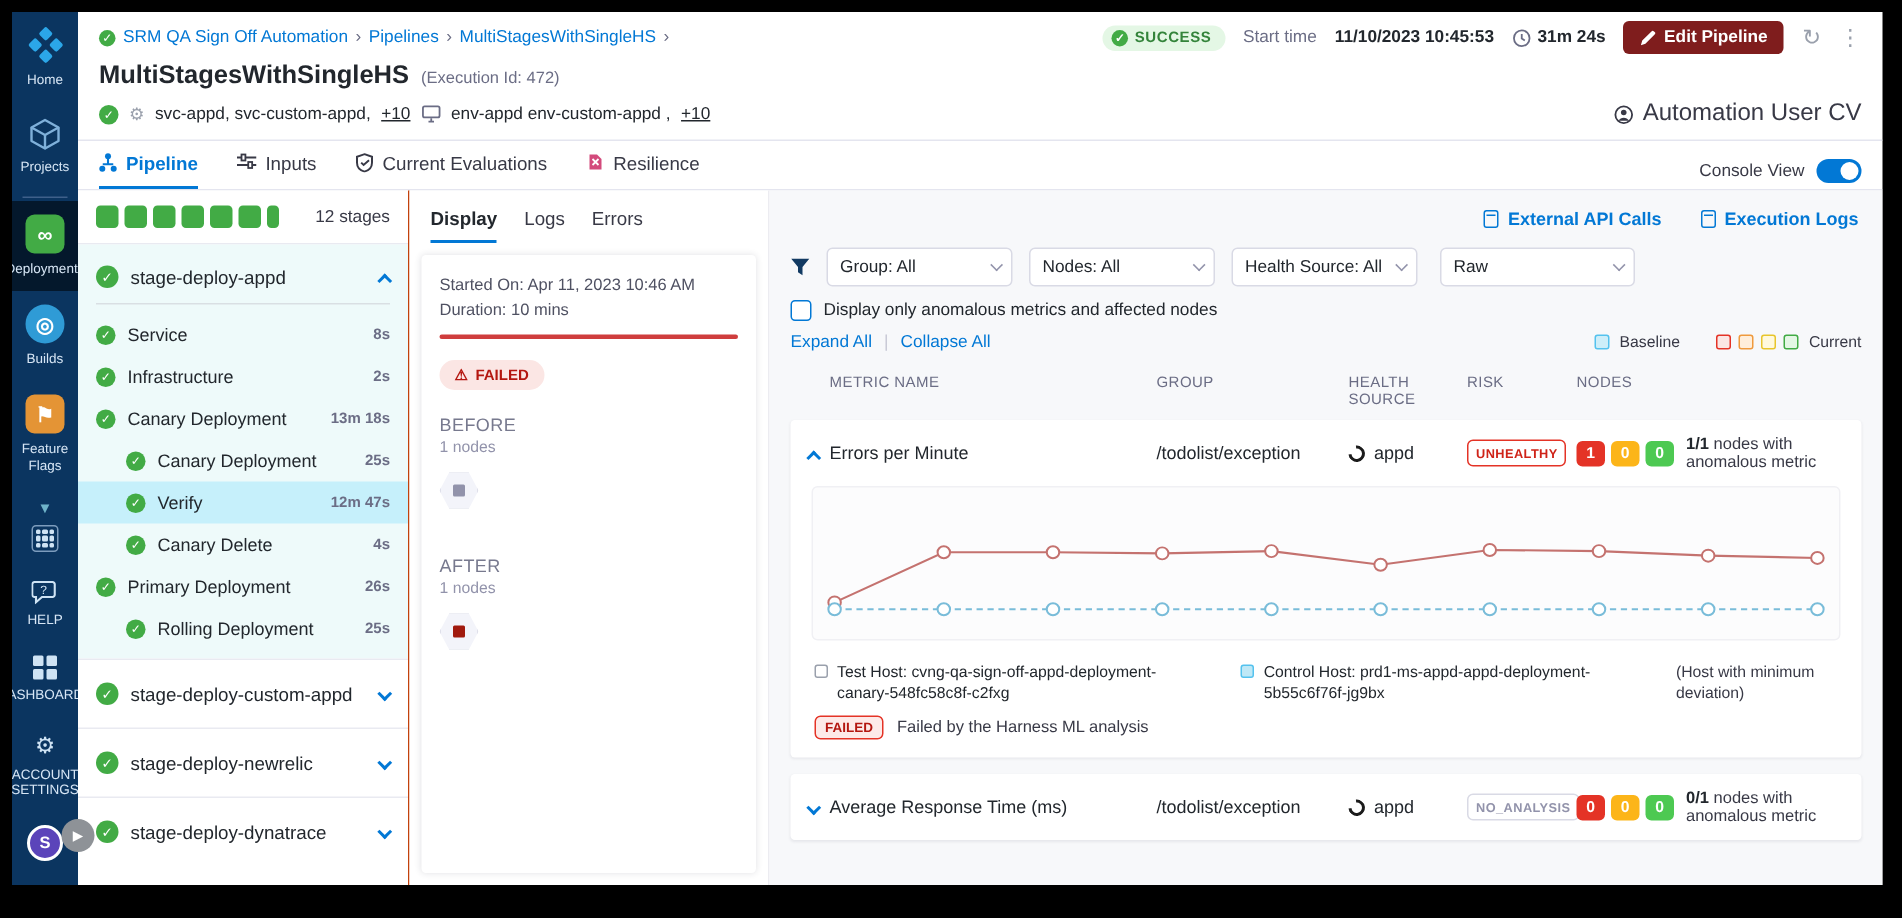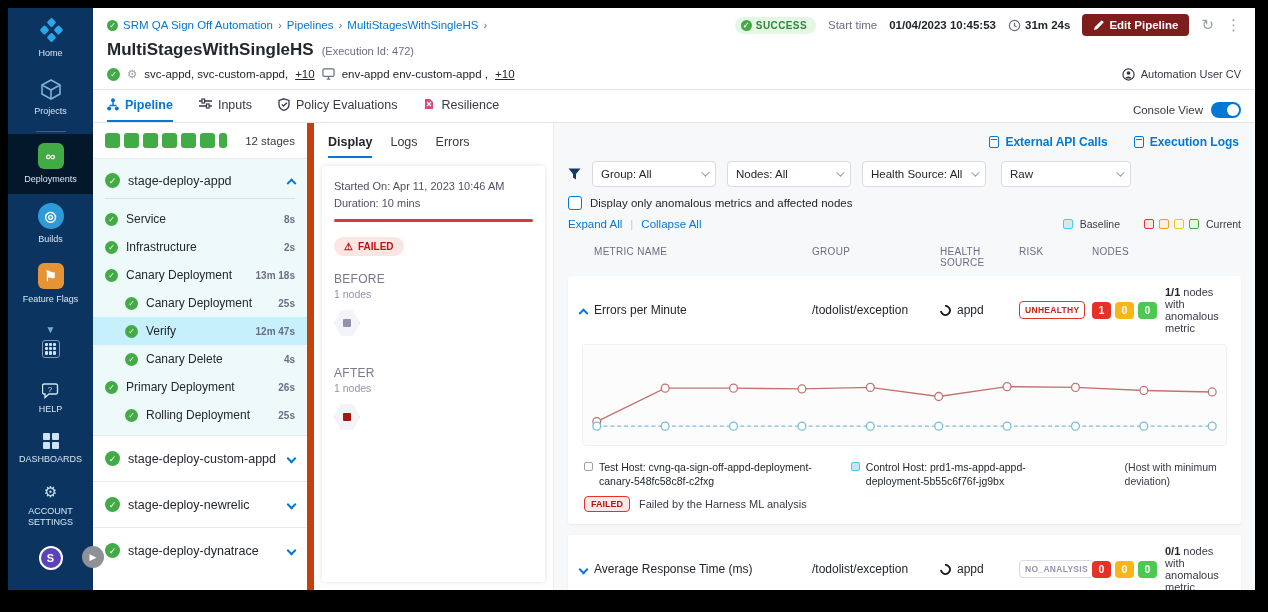--- a/index.html
+++ b/index.html
@@ -1,20 +1,20 @@
 <!DOCTYPE html>
 <html><head>
 <meta charset="utf-8">
 <style>
   * { margin:0; padding:0; box-sizing:border-box; }
   html,body { width:1268px; height:612px; background:#000; font-family:"Liberation Sans", sans-serif; overflow:hidden; }
   .app { position:absolute; left:8px; top:8px; width:1247px; height:582px; background:#fff; display:flex; overflow:hidden; }
 
   
-  .sidebar { width:85px; background:#0b3560; color:#cfe3f4; display:flex; flex-direction:column; align-items:center; flex-shrink:0; font-size:9px; }
+  .sidebar { width:44px; background:#0b3560; color:#cfe3f4; display:flex; flex-direction:column; align-items:center; flex-shrink:0; font-size:9px; }
   .nav-item { width:100%; padding:9px 2px 10px; display:flex; flex-direction:column; align-items:center; gap:5px; text-align:center; cursor:pointer; }
   .nav-item.active { background:#04182c; }
   .nav-label { color:#d7e6f5; font-size:9px; line-height:1.15; }
   .nav-divider { width:30px; border-top:1px solid #3f608a; margin:4px 0 2px; }
   .icon-tile { width:26px; height:26px; border-radius:6px; display:flex; align-items:center; justify-content:center; color:#fff; font-weight:bold; font-size:14px; }
   .tile-green { background:#42ab45; }
   .tile-blue { background:#2f9bd6; border-radius:50%; }
   .tile-orange { background:#e49435; }
   .grid-icon { width:18px; height:18px; border:1px solid #7d9cbd; border-radius:3px; padding:2px; display:grid; grid-template-columns:repeat(3,1fr); gap:1px; }
   .grid-icon i { background:#cfe3f4; border-radius:1px; }
@@ -35,33 +35,33 @@
   .start-label { color:#6b6d85; }
   .start-val { color:#22272d; font-weight:bold; }
   .dur { color:#22272d; font-weight:bold; display:flex; align-items:center; gap:4px; }
   .btn-primary { background:#7f1d1d; color:#fff; border:none; border-radius:4px; font-size:11.5px; font-weight:bold; padding:5px 11px; display:flex; align-items:center; gap:5px; cursor:pointer; font-family:inherit; }
   .icon-btn { color:#9aa0ac; font-size:15px; cursor:pointer; background:none; border:none; }
   .title-row { display:flex; align-items:baseline; gap:8px; margin-top:4px; }
   .page-title { font-size:17px; font-weight:bold; color:#22272d; }
   .exec-id { font-size:11px; color:#6b6d85; }
   .tags-row { display:flex; align-items:center; gap:7px; margin:7px 0 8px; font-size:11.5px; color:#22272d; }
   .link-plain { color:#22272d; text-decoration:underline; font-weight:normal; cursor:pointer; }
-  .user-right { margin-left:auto; color:#383946; display:flex; gap:6px; align-items:center; font-size:11px; }
+  .user-right { margin-left:auto; color:#383946; display:flex; gap:6px; align-items:center; font-size:16px; }
   .tabs-row { display:flex; align-items:center; gap:26px; padding:8px 14px 0; border-bottom:1px solid #e4e5ef; flex-shrink:0; }
   .tab { display:flex; gap:6px; font-size:12.5px; color:#383946; padding-bottom:8px; cursor:pointer; border-bottom:2px solid transparent; }
   .tab.active { color:#0278d5; font-weight:bold; border-bottom-color:#0278d5; }
   .console-right { margin-left:auto; display:flex; align-items:center; gap:8px; font-size:11.5px; color:#383946; }
   .toggle { width:30px; height:16px; background:#0278d5; border-radius:9px; position:relative; cursor:pointer; }
   .toggle i { position:absolute; right:2px; top:2px; width:12px; height:12px; border-radius:50%; background:#fff; }
 
   
   .content { flex:1; display:flex; min-height:0; position:relative; }
 
   
-  .stage-panel { width:221px; border-right:7px solid #c2410c; flex-shrink:0; display:flex; flex-direction:column; background:#fff; overflow:hidden; }
+  .stage-panel { width:221px; border-right:1px solid #c2410c; flex-shrink:0; display:flex; flex-direction:column; background:#fff; overflow:hidden; }
   .stage-progress { display:flex; align-items:center; padding:10px 12px; border-bottom:1px solid #e9eaf1; gap:4px; }
   .seg { width:15px; height:15px; border-radius:3px; background:#42ab45; }
   .seg.half { width:8px; }
   .stage-count { margin-left:auto; font-size:11.5px; color:#383946; }
   .stage-group { background:#eefafa; padding:10px 0 6px; }
   .group-head { display:flex; align-items:center; gap:8px; padding:4px 12px 10px; font-size:12.5px; color:#22272d; cursor:pointer; }
   .group-head .chev { margin-left:auto; }
   .group-hr { border-top:1px solid #d9dfe3; margin:0 12px 6px; }
   .check { width:15px; height:15px; border-radius:50%; background:#42ab45; color:#fff; font-size:9px; display:flex; align-items:center; justify-content:center; flex-shrink:0; }
   .check.sm { width:13px; height:13px; font-size:8px; }
@@ -229,21 +229,21 @@
             <span class="crumb-sep">›</span>
           <a>MultiStagesWithSingleHS</a>
             <span class="crumb-sep">›</span>
         </div>
         <div class="crumb-right">
           <span class="badge-success">
               <span class="dot-check">✓</span>
               <span>SUCCESS</span>
             </span>
           <span class="start-label">Start time</span>
-          <span class="start-val">01/04/2023 10:45:53</span>
+          <span class="start-val">11/10/2023 10:45:53</span>
           <span class="dur">
             <svg width="13" height="13" viewBox="0 0 14 14">
                 <circle cx="7" cy="7" r="5.6" fill="none" stroke="#6b6d85" stroke-width="1.3"></circle>
                 <path d="M7 4 v3.2 l2.2 1.4" fill="none" stroke="#6b6d85" stroke-width="1.3"></path>
               </svg>
             <span>31m 24s</span>
           </span>
           <button class="btn-primary">
             <svg width="11" height="11" viewBox="0 0 12 12">
                 <path d="M1 11 l1-3.3 L8.7 1 a1.2 1.2 0 0 1 1.8 0 l.5.5 a1.2 1.2 0 0 1 0 1.8 L4.3 10 Z" fill="#fff"></path>
@@ -300,21 +300,21 @@
               <rect x="7.5" y="6" width="2.6" height="4" fill="#fff" stroke-width="1.2"></rect>
             </g>
           </svg>
         <span>Inputs</span>
       </div>
       <div class="tab">
         <svg width="12" height="13" viewBox="0 0 12 13">
             <path d="M6 .8 L11 2.5 V6.5 C11 9.6 8.9 11.6 6 12.4 C3.1 11.6 1 9.6 1 6.5 V2.5 Z" fill="none" stroke="#383946" stroke-width="1.3"></path>
             <path d="M3.8 6.4 l1.6 1.6 L9 4.8" fill="none" stroke="#383946" stroke-width="1.3"></path>
           </svg>
-        <span>Policy Evaluations</span>
+        <span>Current Evaluations</span>
       </div>
       <div class="tab">
         <svg width="12" height="12" viewBox="0 0 12 12">
             <path d="M2 1 h5 l3 3 v7 H2 Z" fill="#d34a7c"></path>
             <path d="M4 4 l4 4 M8 4 l-4 4" stroke="#fff" stroke-width="1.2"></path>
           </svg>
         <span>Resilience</span>
       </div>
       <div class="console-right">
         <span>Console View</span>

